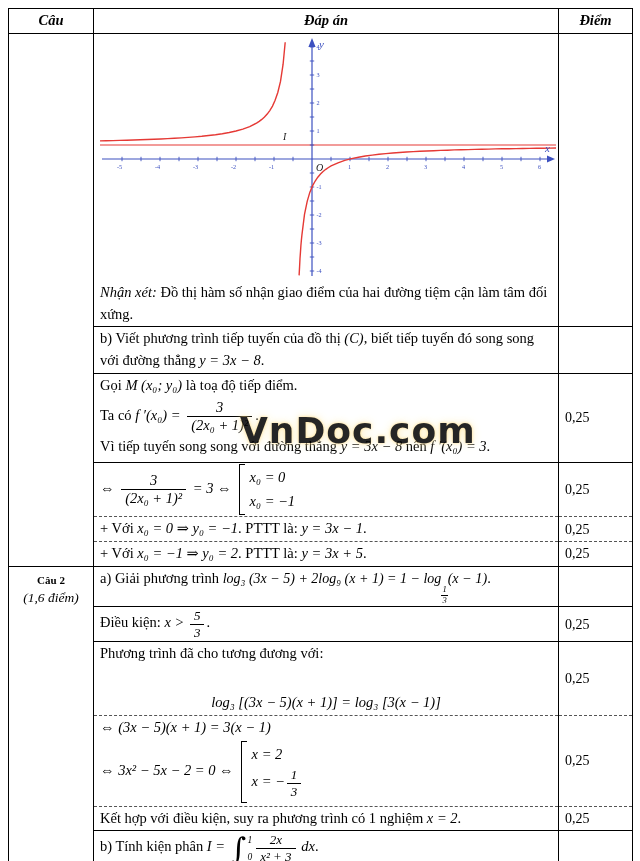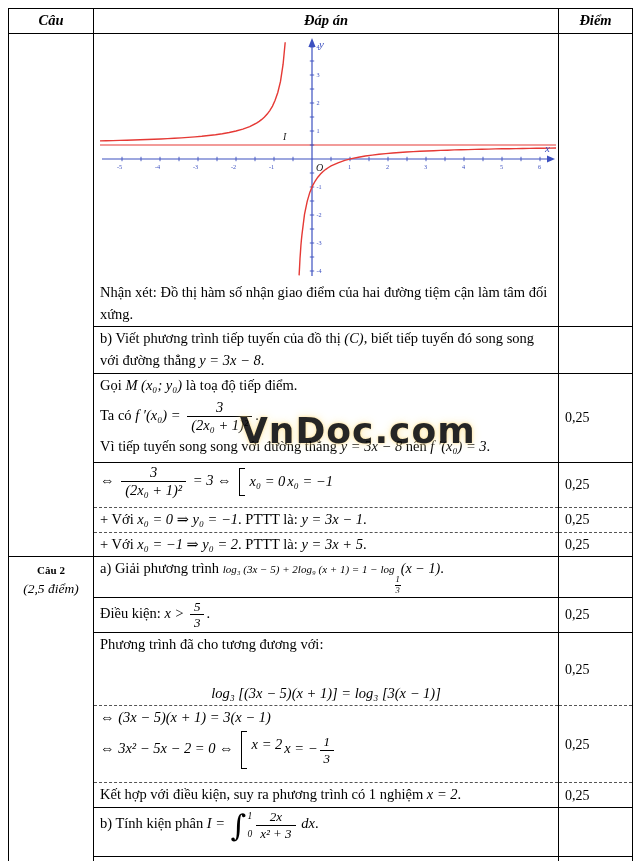--- a/index.html
+++ b/index.html
@@ -16,30 +16,30 @@
   td.caucell{text-align:center;padding-top:5px;}
   .cau-b{font-weight:bold;font-size:11px;}
   .cau-i{font-style:italic;font-size:13.5px;}
   .m{font-style:italic;}
   .center{text-align:center;margin-top:27px;}
   .graph-wrap{text-align:center;}
   svg{display:block;margin:0 auto;}
   .axl{fill:#3c50c0;font-size:11px;font-style:italic;}
   .orig{fill:#1a1a1a;font-size:10px;font-style:italic;}
   .note{font-size:14.5px;margin-top:1px;}
-  .note .lbl{}
+  .note .lbl{font-style:italic;}
   .frac{display:inline-block;vertical-align:middle;text-align:center;font-style:italic;
         margin:0 3px;line-height:1.2;}
   .frac .fn{display:block;border-bottom:1px solid #000;padding:0 4px;}
   .frac .fd{display:block;padding:0 4px;}
   .frac.tiny{font-size:13px;margin:0 2px;}
   .subfrac{display:inline-flex;flex-direction:column;text-align:center;font-size:8.5px;
         line-height:1.15;vertical-align:-9px;font-style:italic;}
   .subfrac .fn{border-bottom:0.8px solid #000;padding:0 1px;}
-  .cases{display:inline-flex;gap:2px;margin-left:7px;
+  .cases{display:inline-flex;flex-direction:column;gap:2px;margin-left:7px;
         padding:3px 0 3px 11px;position:relative;vertical-align:middle;font-style:italic;}
   .cases::before{content:"";position:absolute;left:0;top:0;bottom:0;width:5px;
         border:1.6px solid #000;border-right:none;}
   .int{display:inline-flex;align-items:center;vertical-align:middle;margin:0 2px;}
   .int-sign{font-size:30px;line-height:.9;font-family:"DejaVu Serif",serif;}
   .int-lims{display:inline-flex;flex-direction:column;justify-content:space-between;
         height:32px;font-size:9.5px;font-style:italic;margin-left:1px;}
   .wm{position:absolute;left:240px;top:410px;z-index:5;pointer-events:none;
       font-family:"DejaVu Sans",sans-serif;font-weight:bold;font-size:36px;
       letter-spacing:1px;color:#000000;opacity:.85;
@@ -187,24 +187,24 @@
     <tr style="height:24px">
       <td>
         <span>+ Với </span><span class="m">x₀ = −1 ⇒ y₀ = 2</span><span>. PTTT là: </span><span class="m">y = 3x + 5</span><span>.</span>
       </td>
       <td class="diem">0,25</td>
     </tr>
 
     <tr style="height:37px">
       <td class="caucell" rowspan="8">
         <div class="cau-b">Câu 2</div>
-        <div class="cau-i">(2,5 điểm)</div>
-      </td>
-      <td>
-        <span>a) Giải phương trình </span><span class="m" style="font-size:11px">log₃ (3x − 5) + 2log₉ (x + 1) = 1 − log</span><span class="subfrac">
+        <div class="cau-i">(1,6 điểm)</div>
+      </td>
+      <td>
+        <span>a) Giải phương trình </span><span class="m" style="font-size:14px">log₃ (3x − 5) + 2log₉ (x + 1) = 1 − log</span><span class="subfrac">
               <span class="fn">1</span>
               <span>3</span>
             </span><span class="m" style="font-size:14.2px">(x − 1)</span><span>.</span>
       </td>
       <td class="diem"></td>
     </tr>
 
     <tr style="height:32px">
       <td>
         <span>Điều kiện: </span><span class="m">x &gt; </span><span class="frac tiny"><span class="fn">5</span><span class="fd">3</span></span><span>.</span>

